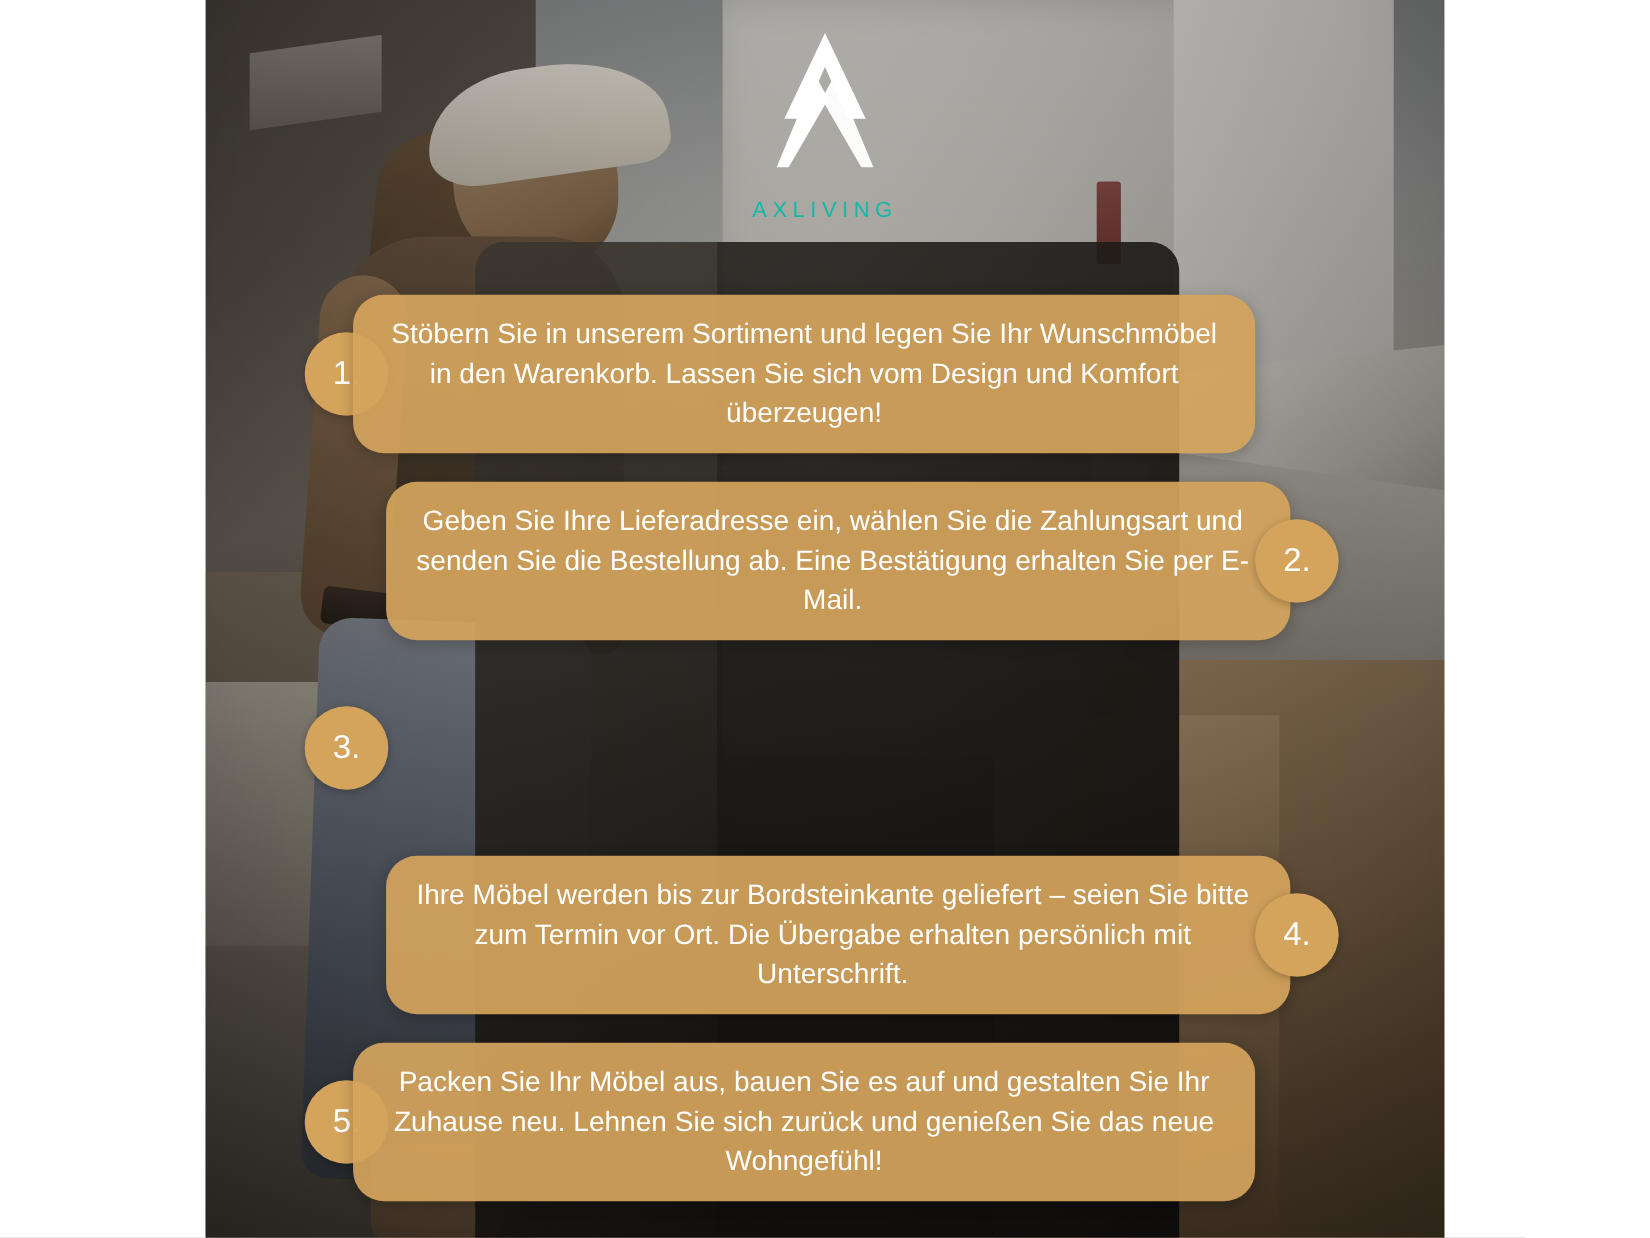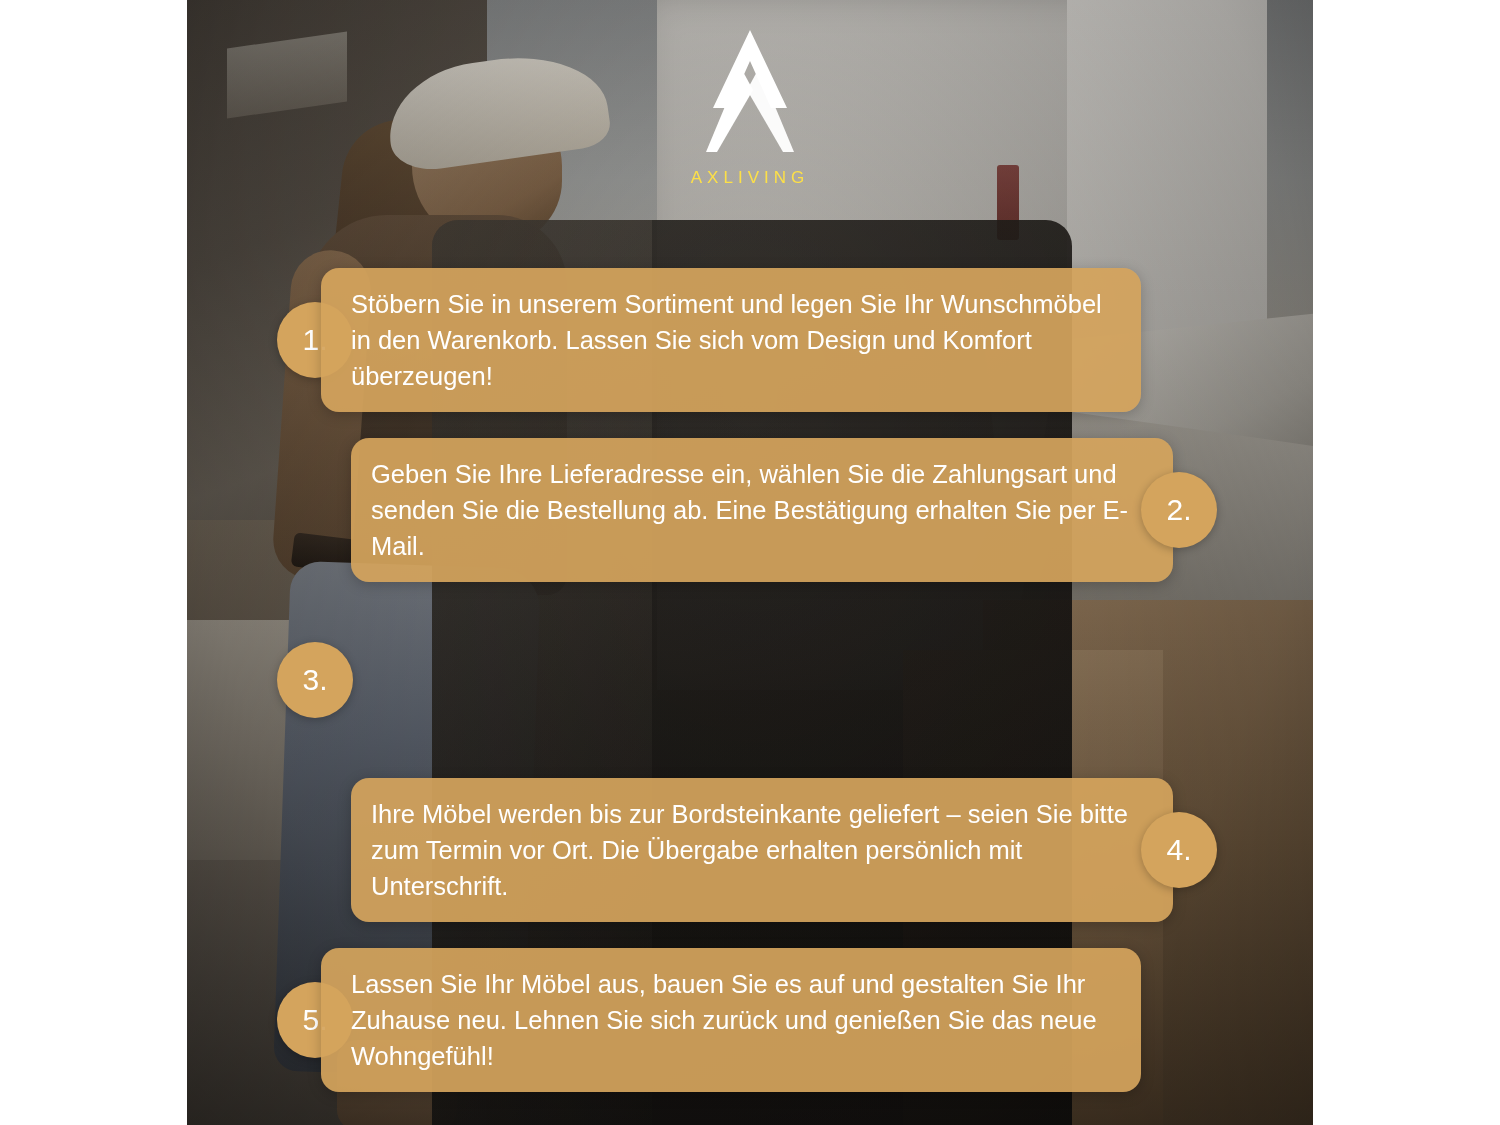--- a/index.html
+++ b/index.html
@@ -195,25 +195,25 @@
     position: absolute;
     left: 50%;
     transform: translateX(-50%);
     top: 28px;
     width: 230px;
     text-align: center;
     color: #ffffff;
   }
   .logo svg { display: block; margin: 0 auto; }
   .logo .wordmark {
-    margin-top: 8px;
-    font-size: 17px;
+    margin-top: 20px;
+    font-size: 20px;
     letter-spacing: 5px;
     font-weight: 400;
-    color: #fde047;
+    color: #14b8a6;
     white-space: nowrap;
   }
 
   
   .steps {
     position: absolute;
     left: 0; top: 0; right: 0; bottom: 0;
   }
   .step {
     position: absolute;
@@ -233,25 +233,26 @@
     color: #ffffff;
     font-size: 30px;
     display: flex;
     align-items: center;
     justify-content: center;
     box-shadow: 0 2px 8px rgba(0,0,0,.25);
   }
   .bubble {
     background: rgba(212,164,93,.93);
     color: #ffffff;
-    border-radius: 18px;
+    border-radius: 28px;
     padding: 18px 30px;
     font-size: 25.5px;
     line-height: 1.42;
     box-shadow: 0 3px 14px rgba(0,0,0,.22);
+    text-align: center;
   }
   .step.left .bubble  { margin-left: -32px; }
   .step.right .bubble { margin-right: -32px; padding-left: 20px; }
 
   
   .step-1 { left: 90px;  top: 286px; width: 930px; }
   .step-2 { left: 100px; top: 456px; width: 930px; }
   .step-3 { left: 90px;  top: 626px; width: 930px; }
   .step-4 { left: 100px; top: 796px; width: 930px; }
   .step-5 { left: 90px;  top: 966px; width: 930px; }
@@ -321,18 +322,18 @@
         <div class="badge">3.</div>
       </div>
 
       <div class="step right step-4">
         <div class="badge">4.</div>
         <div class="bubble">Ihre Möbel werden bis zur Bordsteinkante geliefert – seien Sie bitte zum Termin vor Ort. Die Übergabe erhalten persönlich mit Unterschrift.</div>
       </div>
 
       <div class="step left step-5">
         <div class="badge">5.</div>
-        <div class="bubble">Lassen Sie Ihr Möbel aus, bauen Sie es auf und gestalten Sie Ihr Zuhause neu. Lehnen Sie sich zurück und genießen Sie das neue Wohngefühl!</div>
+        <div class="bubble">Packen Sie Ihr Möbel aus, bauen Sie es auf und gestalten Sie Ihr Zuhause neu. Lehnen Sie sich zurück und genießen Sie das neue Wohngefühl!</div>
       </div>
 
     </div>
   </div>
 </div>
 
 </body></html>

